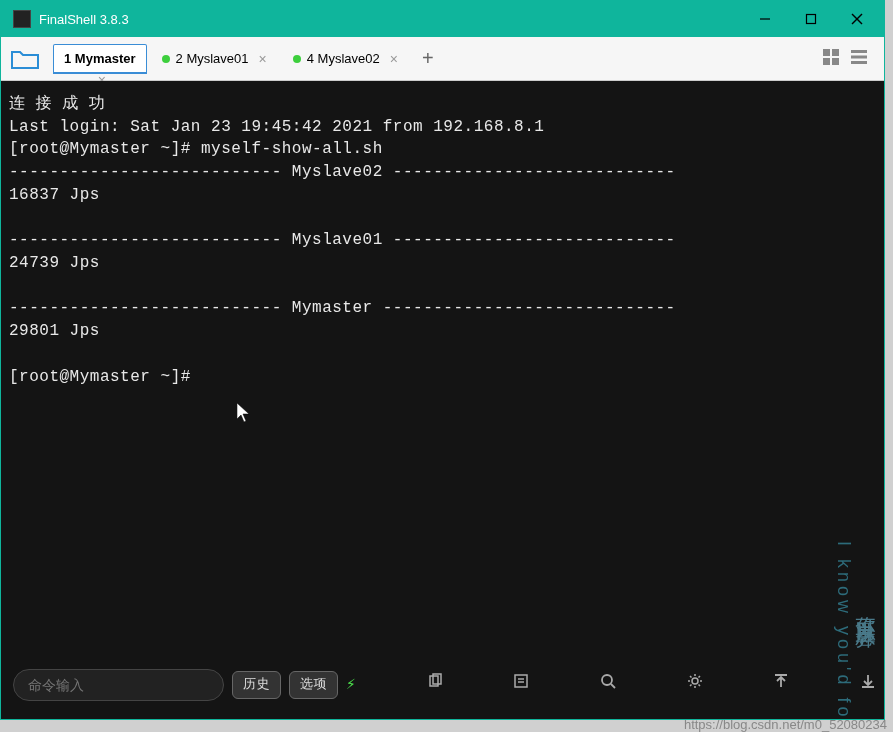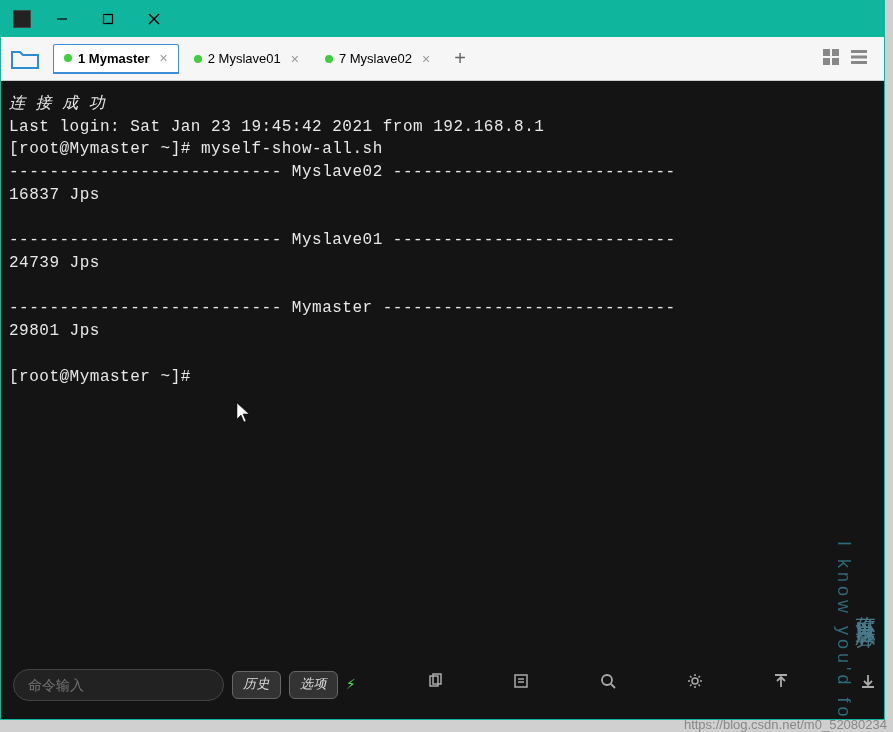--- a/index.html
+++ b/index.html
@@ -5,45 +5,46 @@
     * { margin: 0; padding: 0; box-sizing: border-box; }
     body { width: 893px; height: 732px; font-family: "Segoe UI", Tahoma, sans-serif; background: #d0d0d0; overflow: hidden; }
     .window { width: 885px; height: 720px; background: #f0f0f0; border: 1px solid #0fb59c; display: flex; flex-direction: column; }
     .titlebar { height: 36px; background: #0fb59c; display: flex; align-items: center; padding: 0 4px; }
     .title-icon { width: 18px; height: 18px; margin-left: 8px; margin-right: 8px; background: #222; border: 1px solid #444; }
     .title-text { color: #fff; font-size: 13px; flex: 1; }
     .win-btn { width: 46px; height: 36px; display: flex; align-items: center; justify-content: center; color: #000; font-size: 14px; cursor: pointer; }
     .tabbar { height: 44px; background: #f6f6f6; border-bottom: 1px solid #ccc; display: flex; align-items: center; padding: 0 6px; gap: 4px; }
     .folder-icon { width: 36px; height: 30px; display: flex; align-items: center; justify-content: center; margin-right: 6px; }
     .tab { height: 30px; display: flex; align-items: center; padding: 0 10px; background: #f6f6f6; border: 1px solid transparent; border-radius: 2px 2px 0 0; gap: 6px; cursor: pointer; font-size: 13px; }
-    .tab.active { background: #fff; border: 1px solid #3a8dd6; border-bottom: 2px solid #3a8dd6; }
+    .tab.active { background: #fff; border: 1px solid #3a8dd6; border-bottom: 2px solid #3a8dd6; flex-direction: column; }
     .dot { width: 8px; height: 8px; border-radius: 50%; background: #3dcf3d; display: inline-block; }
     .tab-close { color: #999; font-size: 14px; margin-left: 4px; }
     .tab-add { width: 30px; height: 30px; font-size: 20px; color: #666; display: flex; align-items: center; justify-content: center; cursor: pointer; }
     .tabbar-spacer { flex: 1; }
     .tabbar-right { display: flex; gap: 10px; padding-right: 10px; color: #666; }
     .terminal { flex: 1; background: #141414; color: #e8e8e8; font-family: "Consolas", "Courier New", monospace; font-size: 16px; line-height: 1.42; padding: 12px 8px 8px 8px; white-space: pre; overflow: hidden; letter-spacing: 0.5px; position: relative; }
-    .term-conn { font-style: italic; }
+    .term-conn { }
     .cursor-arrow { position: absolute; left: 236px; top: 322px; color: #fff; font-size: 18px; }
     .bottombar { position: absolute; bottom: 16px; left: 12px; right: 12px; height: 36px; display: flex; align-items: center; gap: 8px; }
     .cmd-input { flex: 1; height: 32px; background: #222; border: 1px solid #444; border-radius: 16px; color: #aaa; font-size: 14px; padding: 14px 14px; outline: none; }
-    .btn-pill { padding: 4px 10px; background: #333; border: 1px solid #666; border-radius: 6px; color: #ddd; font-size: 13px; cursor: pointer; font-style: italic; }
+    .btn-pill { padding: 4px 10px; background: #333; border: 1px solid #666; border-radius: 6px; color: #ddd; font-size: 13px; cursor: pointer; }
     .status-icons { display: flex; gap: 10px; align-items: center; color: #aaa; font-size: 16px; }
     .bolt { color: #4bdb4b; }
     .watermark1 { position: absolute; right: 28px; top: 460px; writing-mode: vertical-rl; color: #2d6b7a; font-size: 18px; letter-spacing: 4px; font-family: sans-serif; }
     .watermark2 { position: absolute; right: 4px; top: 520px; writing-mode: vertical-rl; color: #4a7a8a; font-size: 20px; letter-spacing: 2px; font-family: sans-serif; }
     .watermark-url { position: absolute; right: 6px; bottom: 0; color: #888; font-size: 13px; font-family: sans-serif; }
   </style>
 </head>
 <body>
 
 <div class="window">
 
   <div class="titlebar">
     <div class="title-icon"></div>
+    <div class="title-text">FinalShell 3.8.3</div>
     <div class="win-btn">
       <svg width="12" height="12" viewBox="0 0 12 12">
           <line x1="1" y1="6" x2="11" y2="6" stroke="#000" stroke-width="1.2"></line>
         </svg>
     </div>
     <div class="win-btn">
       <svg width="12" height="12" viewBox="0 0 12 12">
           <rect x="1.5" y="1.5" width="9" height="9" fill="none" stroke="#000" stroke-width="1.2"></rect>
         </svg>
     </div>
@@ -66,21 +67,21 @@
       <b>1 Mymaster</b>
       <span class="tab-close">×</span>
     </div>
     <div class="tab">
       <span class="dot"></span>
       <span>2 Myslave01</span>
       <span class="tab-close">×</span>
     </div>
     <div class="tab">
       <span class="dot"></span>
-      <span>7 Myslave02</span>
+      <span>4 Myslave02</span>
       <span class="tab-close">×</span>
     </div>
     <div class="tab-add">+</div>
     <div class="tabbar-spacer"></div>
     <div class="tabbar-right">
       <span>
         <svg width="18" height="18" viewBox="0 0 18 18">
             <rect x="1" y="1" width="7" height="7" fill="#888"></rect>
             <rect x="10" y="1" width="7" height="7" fill="#888"></rect>
             <rect x="1" y="10" width="7" height="7" fill="#888"></rect>

